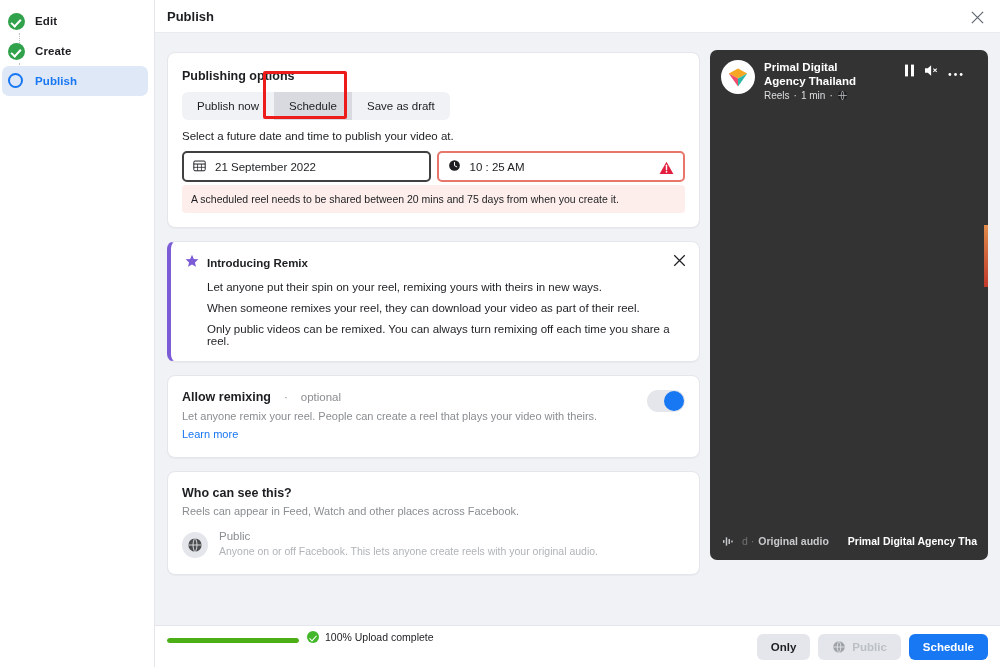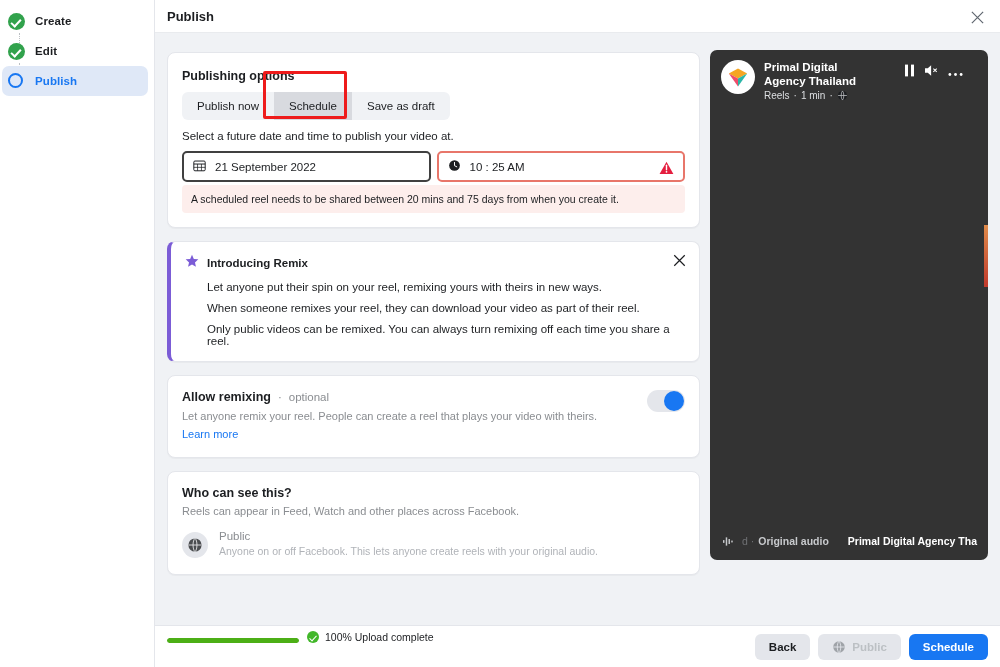--- a/index.html
+++ b/index.html
@@ -185,21 +185,21 @@
     margin-top: 9px; padding-left: 22px;
   }
   .remix-close {
     position: absolute; right: 11px; top: 11px;
     width: 16px; height: 16px; color: #1c1e21;
     cursor: pointer;
   }
 
   
   .card-allow { padding: 14px 14px 15px 14px; position: relative; }
-  .allow-title-row { display: flex; align-items: baseline; gap: 7px; }
+  .allow-title-row { display: flex; align-items: baseline; gap: 13px; }
   .allow-title { font-size: 12.5px; font-weight: bold; color: #1c1e21; }
   .allow-opt { font-size: 11.5px; color: #8a8d91; }
   .allow-dot { font-size: 11.5px; color: #8a8d91; }
   .allow-desc { font-size: 11px; color: #8a8d91; margin-top: 6px; }
   .allow-link {
     font-size: 11px; color: #1877f2; margin-top: 6px;
     display: inline-block; cursor: pointer;
   }
   .toggle {
     position: absolute; right: 14px; top: 14px;
@@ -349,29 +349,29 @@
 <body>
 
 <div id="app">
 
   <div class="rail">
 
     <div class="step">
       <span class="step-icon">
         <span class="circle-done"></span>
       </span>
-      <span class="step-label">Create</span>
+      <span class="step-label">Edit</span>
       <span class="connector" style="top:27px;"></span>
     </div>
 
     <div class="step">
       <span class="step-icon">
         <span class="circle-done"></span>
       </span>
-      <span class="step-label">Edit</span>
+      <span class="step-label">Create</span>
       <span class="connector" style="top:27px;"></span>
     </div>
 
     <div class="step active">
       <span class="step-icon">
         <span class="circle-open"></span>
       </span>
       <span class="step-label">Publish</span>
     </div>
   </div>
@@ -553,21 +553,21 @@
   <div class="bottombar">
     <div class="progress-wrap">
       <div class="progress-track">
         <div class="progress-fill" id="pfill" style="width: 100%;"></div>
       </div>
       <span class="progress-check"></span>
       <span class="progress-text">100% Upload complete</span>
     </div>
 
     <div class="actions">
-      <button class="btn btn-sec">Back</button>
+      <button class="btn btn-sec">Only</button>
       <button class="btn btn-aud">
         <span>
           <svg width="14" height="14" viewBox="0 0 16 16" aria-hidden="true" style="display:block;">
             <circle cx="8" cy="8" r="6.6" fill="#9fa3a8"></circle>
             <path d="M8 1.4 C5.4 3.4 5.4 12.6 8 14.6 C10.6 12.6 10.6 3.4 8 1.4 Z" fill="none" stroke="#e4e6eb" stroke-width="1"></path>
             <path d="M1.6 8 H14.4" stroke="#e4e6eb" stroke-width="1"></path>
           </svg>
         </span>
         <span>Public</span>
       </button>

